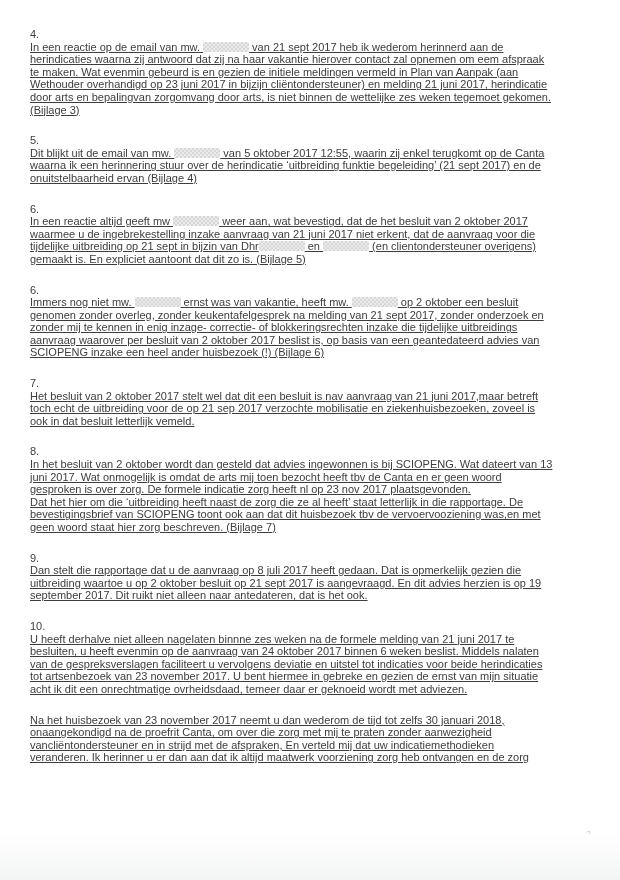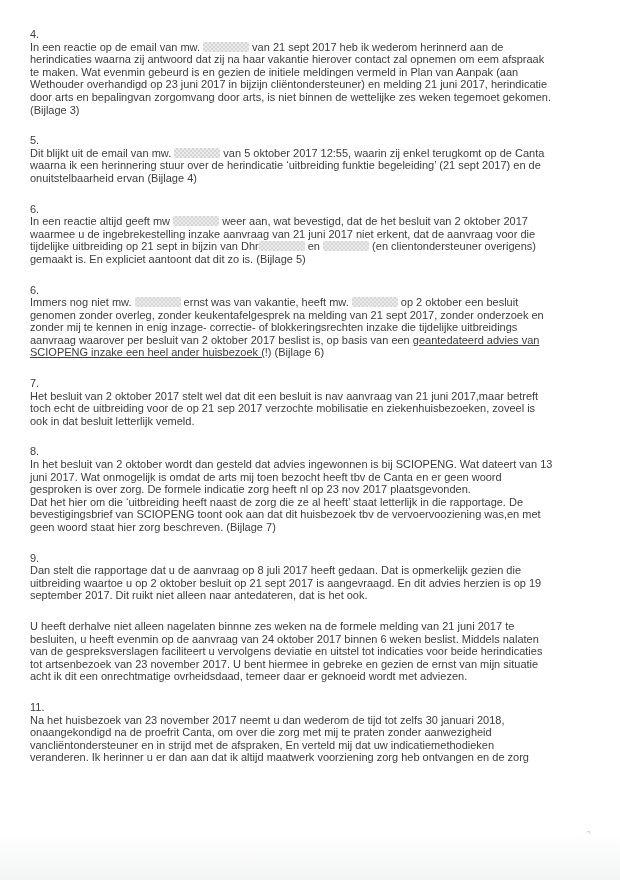--- a/index.html
+++ b/index.html
@@ -23,20 +23,21 @@
   }
   .section {
     margin-bottom: 18px;
   }
   .section-number {
     white-space: pre;
   }
   .para {
     margin: 0;
     white-space: pre-wrap;
+    text-decoration: underline;
   }
   .para.gap {
   }
   .redact {
     display: inline-block;
     width: 46px;
     height: 10px;
     vertical-align: -1px;
     background: conic-gradient(#d7d7d7 25%, #ebebeb 0 50%, #d7d7d7 0 75%, #ebebeb 0) 0 0 / 4px 4px;
     border-radius: 1px;
@@ -119,29 +120,29 @@
   </div>
 
   <div class="section">
     <div class="section-number">9.</div>
     <p class="para"><span>Dan stelt die rapportage dat u de aanvraag op 8 juli 2017 heeft gedaan. Dat is opmerkelijk gezien die
 uitbreiding waartoe u op 2 oktober besluit op 21 sept 2017 is aangevraagd. En dit advies herzien is op 19
 september 2017. Dit ruikt niet alleen naar antedateren, dat is het ook.</span></p>
   </div>
 
   <div class="section">
+    <div class="section-number">10.</div>
     <p class="para gap"><span>U heeft derhalve niet alleen nagelaten binnne zes weken na de formele melding van 21 juni 2017 te
 besluiten, u heeft evenmin op de aanvraag van 24 oktober 2017 binnen 6 weken beslist. Middels nalaten
 van de gespreksverslagen faciliteert u vervolgens deviatie en uitstel tot indicaties voor beide herindicaties
 tot artsenbezoek van 23 november 2017. U bent hiermee in gebreke en gezien de ernst van mijn situatie
 acht ik dit een onrechtmatige ovrheidsdaad, temeer daar er geknoeid wordt met adviezen.</span></p>
   </div>
 
   <div class="section">
-    <div class="section-number">11.</div>
     <p class="para"><span>Na het huisbezoek van 23 november 2017 neemt u dan wederom de tijd tot zelfs 30 januari 2018,
 onaangekondigd na de proefrit Canta, om over die zorg met mij te praten zonder aanwezigheid
 vancliëntondersteuner en in strijd met de afspraken, En verteld mij dat uw indicatiemethodieken
 veranderen. Ik herinner u er dan aan dat ik altijd maatwerk voorziening zorg heb ontvangen en de zorg</span></p>
   </div>
 
 </div>
 
 <div class="page-number">2</div>
 <div class="bottom-fade"></div>

